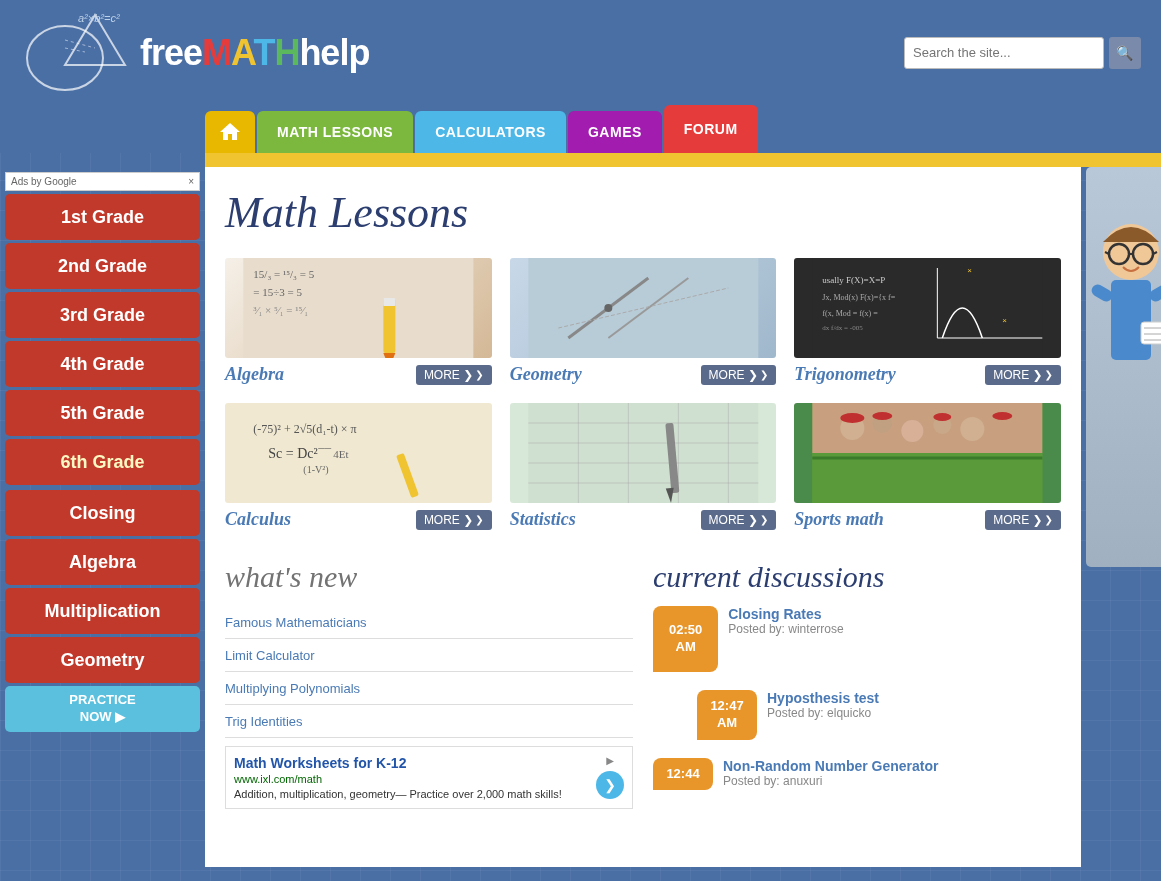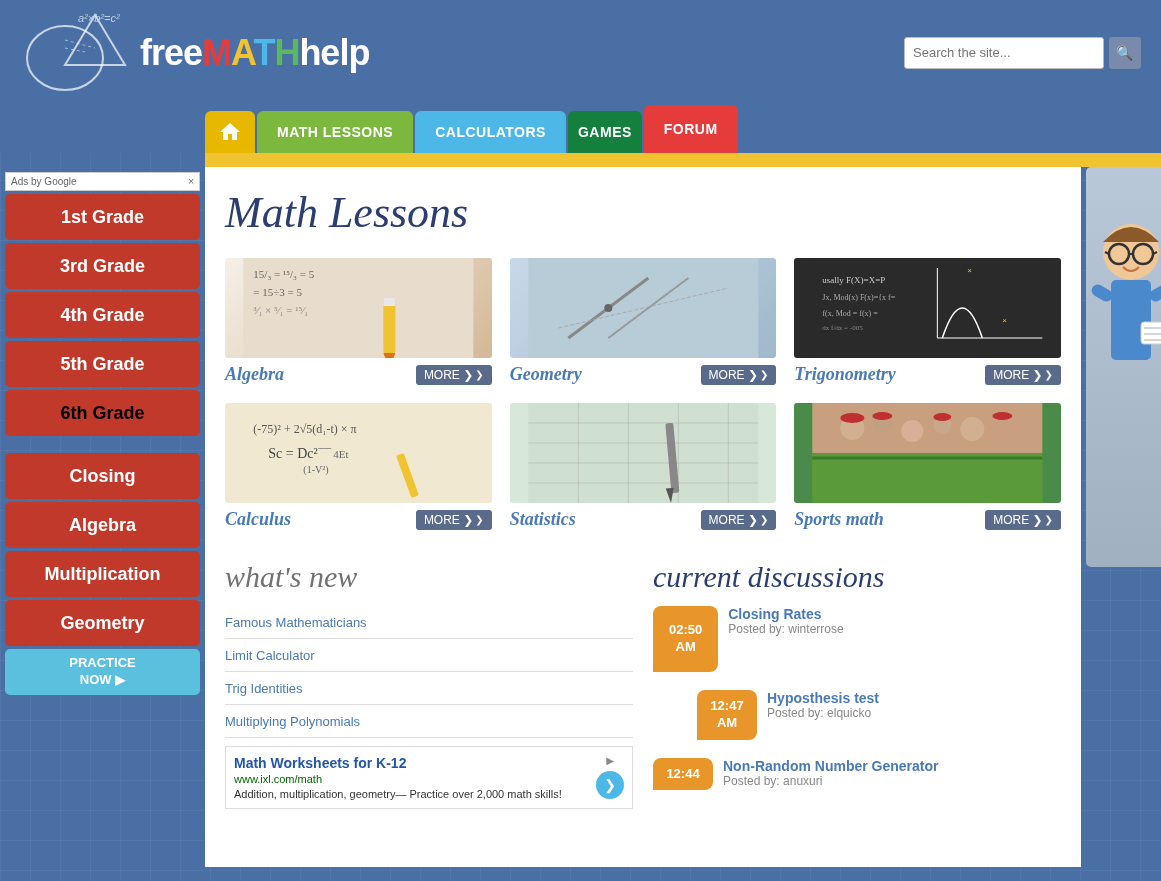--- a/index.html
+++ b/index.html
@@ -76,40 +76,41 @@
 </div>
 
 <div id="nav" style="background:#4a6fa5; padding:0 0 0 205px; display:flex; align-items:flex-end; gap:2px;">
   <div style="background:#e8b800; width:50px; height:42px; border-radius:6px 6px 0 0; display:flex; align-items:center; justify-content:center; cursor:pointer;">
     <svg width="24" height="24" viewBox="0 0 24 24" fill="white">
         <path d="M10 20v-6h4v6h5v-8h3L12 3 2 12h3v8z"></path>
       </svg>
   </div>
   <button class="nav-btn nav-math-lessons" style="background:#7cb83e; color:white; height:42px; padding:0 20px; border-radius:6px 6px 0 0; border:none; cursor:pointer; font-weight:bold; font-size:14px;">MATH LESSONS</button>
   <button class="nav-btn nav-calculators" style="background:#4db8e8; color:white; height:42px; padding:0 20px; border-radius:6px 6px 0 0; border:none; cursor:pointer; font-weight:bold; font-size:14px;">CALCULATORS</button>
-  <button class="nav-btn nav-games" style="background:#15803d; color:white; height:42px; padding:0 10px; border-radius:6px 6px 0 0; border:none; cursor:pointer; font-weight:bold; font-size:14px;">GAMES</button>
+  <button class="nav-btn nav-games" style="background:#a21caf; color:white; height:42px; padding:0 20px; border-radius:6px 6px 0 0; border:none; cursor:pointer; font-weight:bold; font-size:14px;">GAMES</button>
   <button class="nav-btn nav-forum" style="background:#e63b3b; color:white; height:48px; padding:0 20px; border-radius:6px 6px 0 0; border:none; cursor:pointer; font-weight:bold; font-size:14px;">FORUM</button>
 </div>
 
 <div id="yellow-bar" style="background:#f0c330; height:14px; margin-left:205px;"></div>
 
 <div id="main-layout" style="display:flex;">
 
   <div id="sidebar" style="width:205px; min-width:205px; padding:5px 5px 5px 5px;">
     <div style="background:white; border:1px solid #ccc; padding:3px 5px; font-size:10px; color:#666; display:flex; justify-content:space-between; margin-bottom:3px;">
       <span>Ads by Google</span>
       <span style="cursor:pointer;">×</span>
     </div>
 
     <div id="sidebar-buttons">
       <button class="sidebar-btn" style="width:100%; height:46px; margin-bottom:3px; border:none; border-radius:5px; cursor:pointer; font-size:18px; font-weight:bold; color:white; background:#c0392b; display:flex; align-items:center; justify-content:center;">1st Grade</button>
+      <button class="sidebar-btn" style="width:100%; height:46px; margin-bottom:3px; border:none; border-radius:5px; cursor:pointer; font-size:18px; font-weight:bold; color:white; background:#c0392b; display:flex; align-items:center; justify-content:center;">2nd Grade</button>
       <button class="sidebar-btn" style="width:100%; height:46px; margin-bottom:3px; border:none; border-radius:5px; cursor:pointer; font-size:18px; font-weight:bold; color:white; background:#c0392b; display:flex; align-items:center; justify-content:center;">3rd Grade</button>
       <button class="sidebar-btn" style="width:100%; height:46px; margin-bottom:3px; border:none; border-radius:5px; cursor:pointer; font-size:18px; font-weight:bold; color:white; background:#c0392b; display:flex; align-items:center; justify-content:center;">4th Grade</button>
       <button class="sidebar-btn" style="width:100%; height:46px; margin-bottom:3px; border:none; border-radius:5px; cursor:pointer; font-size:18px; font-weight:bold; color:white; background:#c0392b; display:flex; align-items:center; justify-content:center;">5th Grade</button>
-      <button class="sidebar-btn" style="width:100%; height:46px; margin-bottom:17px; border:none; border-radius:5px; cursor:pointer; font-size:18px; font-weight:bold; color:#000000; background:#c0392b; display:flex; align-items:center; justify-content:center;">6th Grade</button>
+      <button class="sidebar-btn" style="width:100%; height:46px; margin-bottom:5px; border:none; border-radius:5px; cursor:pointer; font-size:18px; font-weight:bold; color:#fef9c3; background:#c0392b; display:flex; align-items:center; justify-content:center;">6th Grade</button>
       <button class="sidebar-btn" style="width:100%; height:46px; margin-bottom:3px; border:none; border-radius:5px; cursor:pointer; font-size:18px; font-weight:bold; color:white; background:#c0392b; display:flex; align-items:center; justify-content:center;">Closing</button>
       <button class="sidebar-btn" style="width:100%; height:46px; margin-bottom:3px; border:none; border-radius:5px; cursor:pointer; font-size:18px; font-weight:bold; color:white; background:#c0392b; display:flex; align-items:center; justify-content:center;">Algebra</button>
       <button class="sidebar-btn" style="width:100%; height:46px; margin-bottom:3px; border:none; border-radius:5px; cursor:pointer; font-size:18px; font-weight:bold; color:white; background:#c0392b; display:flex; align-items:center; justify-content:center;">Multiplication</button>
       <button class="sidebar-btn" style="width:100%; height:46px; margin-bottom:3px; border:none; border-radius:5px; cursor:pointer; font-size:18px; font-weight:bold; color:white; background:#c0392b; display:flex; align-items:center; justify-content:center;">Geometry</button>
       <button style="width:100%; height:46px; background:#5bc0de; border:none; border-radius:5px; cursor:pointer; font-size:13px; font-weight:bold; color:white; line-height:1.3;">PRACTICE<br>NOW ▶</button>
     </div>
   </div>
 
   <div id="content" style="flex:1; background:white; padding:20px;">
     <h1 style="font-size:44px; color:#2c3e70; font-family:Georgia,serif; font-style:italic; margin-bottom:20px; font-weight:normal;">Math Lessons</h1>
@@ -255,24 +256,24 @@
       <div>
         <h2 style="font-size:30px; color:#737373; font-family:Georgia,serif; font-style:italic; font-weight:normal; margin-bottom:12px;">what's new</h2>
         <ul style="list-style:none;">
           <li style="border-bottom:1px solid #ddd; padding:7px 0;">
             <a href="#" style="color:#4a7ab5; text-decoration:none; font-size:13px;">Famous Mathematicians</a>
           </li>
           <li style="border-bottom:1px solid #ddd; padding:7px 0;">
             <a href="#" style="color:#4a7ab5; text-decoration:none; font-size:13px;">Limit Calculator</a>
           </li>
           <li style="border-bottom:1px solid #ddd; padding:7px 0;">
-            <a href="#" style="color:#4a7ab5; text-decoration:none; font-size:13px;">Trig Identities</a>
+            <a href="#" style="color:#4a7ab5; text-decoration:none; font-size:13px;">Multiplying Polynomials</a>
           </li>
           <li style="border-bottom:1px solid #ddd; padding:7px 0;">
-            <a href="#" style="color:#4a7ab5; text-decoration:none; font-size:13px;">Multiplying Polynomials</a>
+            <a href="#" style="color:#4a7ab5; text-decoration:none; font-size:13px;">Trig Identities</a>
           </li>
         </ul>
 
         <div style="background:white; border:1px solid #ddd; padding:8px; margin-top:8px; display:flex; align-items:flex-start; gap:8px;">
           <div style="flex:1;">
             <div style="color:#2255aa; font-size:14px; font-weight:bold; margin-bottom:2px; cursor:pointer;">Math Worksheets for K-12</div>
             <div style="color:#006600; font-size:11px;">www.ixl.com/math</div>
             <div style="color:#333; font-size:11px; margin-top:3px;">Addition, multiplication, geometry— Practice over 2,000 math skills!</div>
           </div>
           <div style="display:flex; flex-direction:column; align-items:center; gap:5px;">

